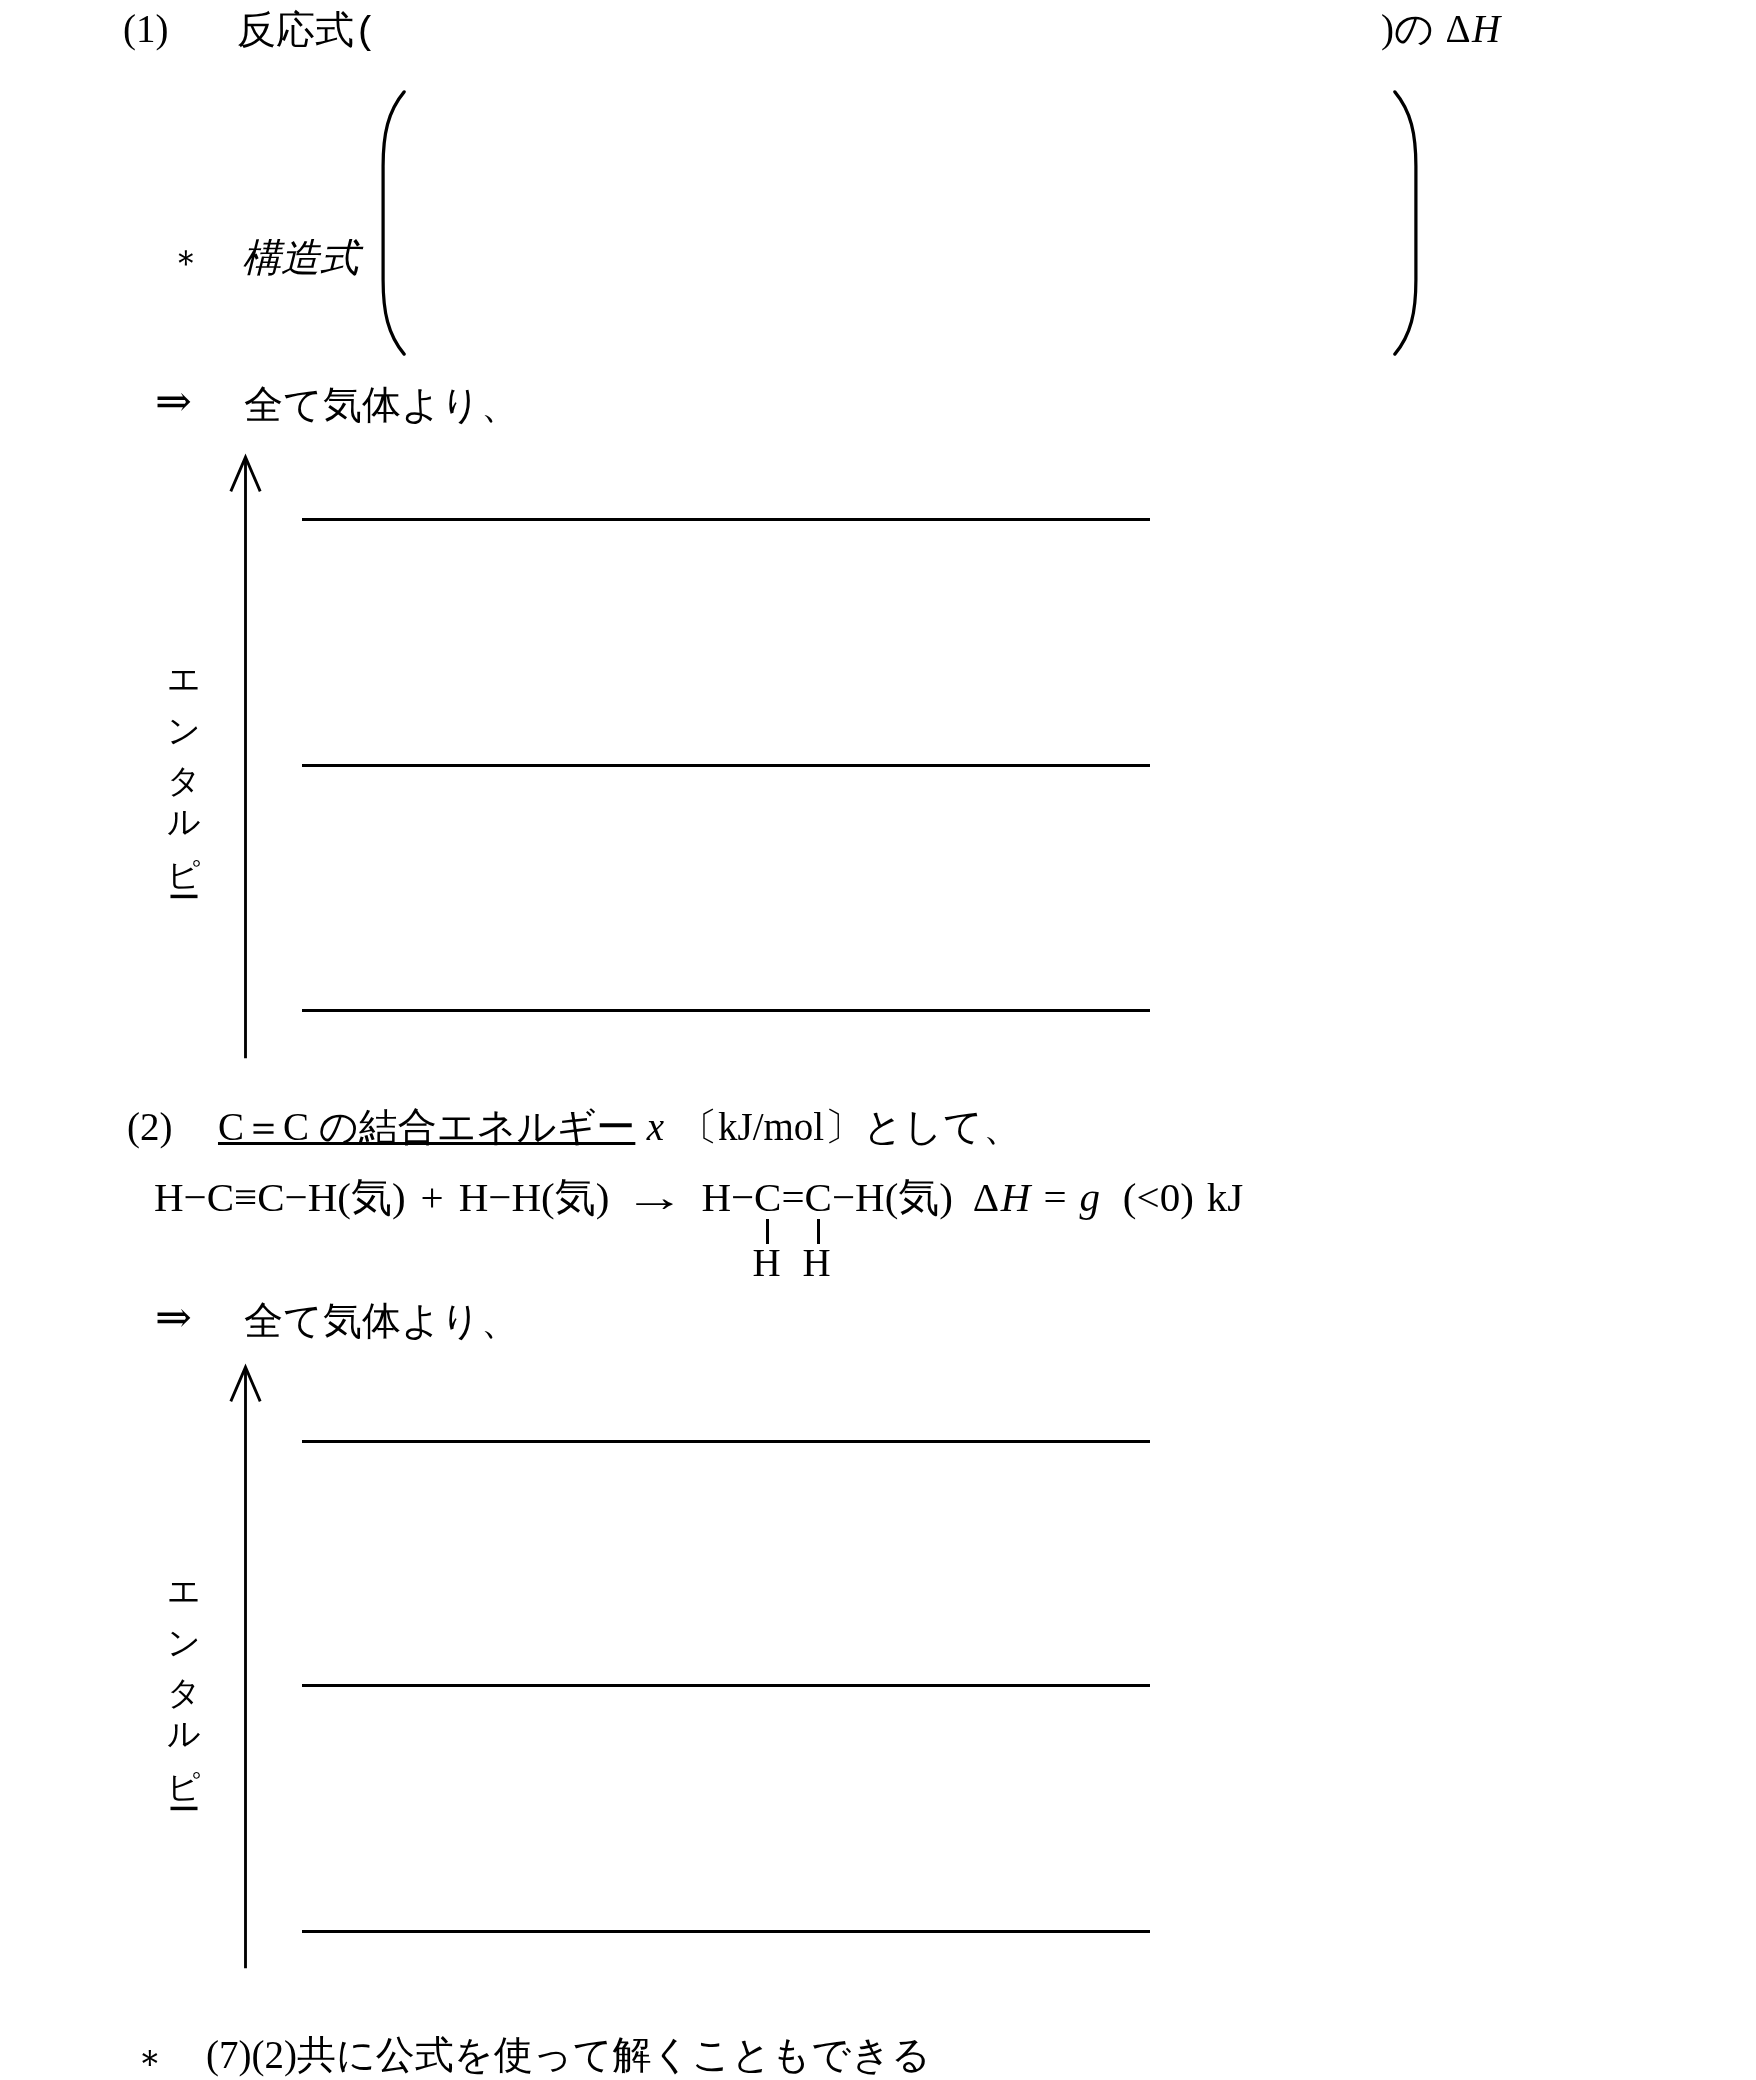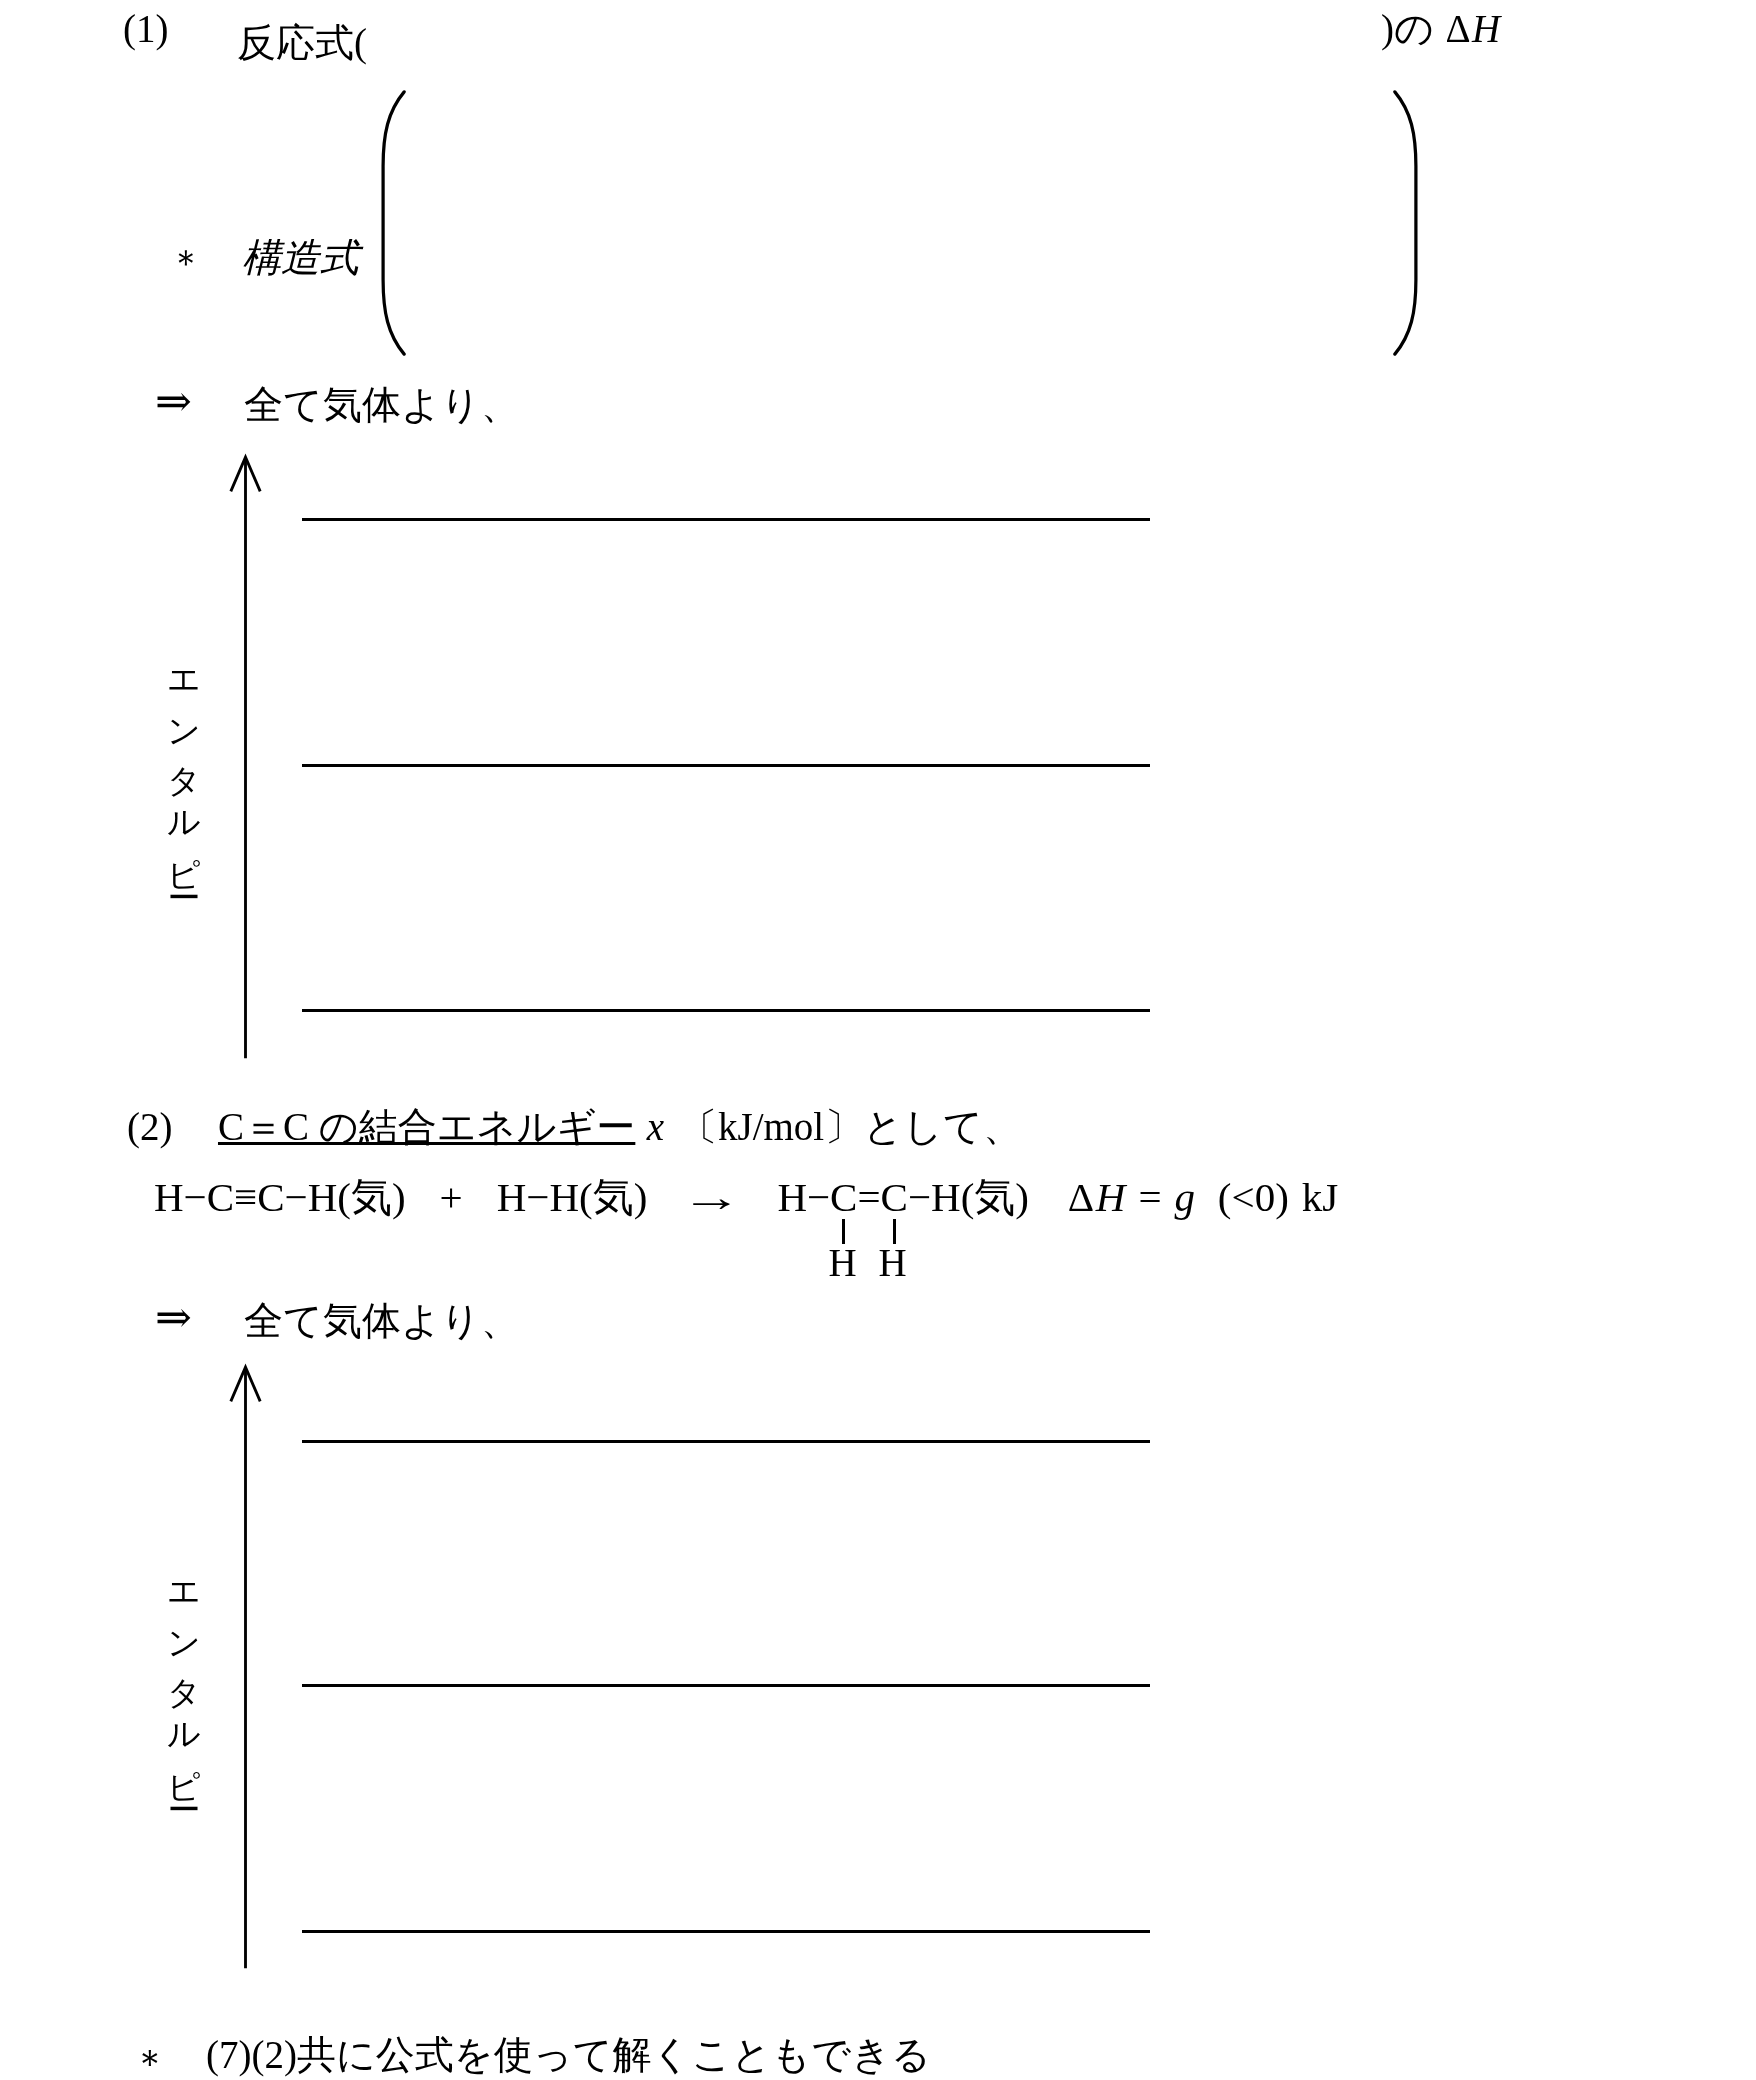--- a/index.html
+++ b/index.html
@@ -12,21 +12,21 @@
     overflow:hidden;
   }
   .abs { position:absolute; }
   .jp  { font-size:39px; line-height:1.15; white-space:nowrap; }
   .eq  { font-size:41px; line-height:1.1;  white-space:nowrap; }
   .it  { font-style:italic; }
   .row { display:flex; align-items:flex-start; }
 
   
   #s1-num   { left:123px;  top:6.5px; }
-  #s1-title { left:237px;  top:21px; }
+  #s1-title { left:237px;  top:11px;font-family:Liberation Mono, monospace; }
   #s1-right { left:1381px; top:6.5px; column-gap:11.5px; }
   #s1-right .dh { display:flex; column-gap:1.6px; }
 
   
   #struct-star  { left:168px; top:239px; font-size:36px; }
   #struct-label { left:242px; top:236px;font-style:italic; }
   .bracket { position:absolute; top:87px; width:34px; height:272px; }
   #bracket-left  { left:375px; }
   #bracket-right { left:1390px; }
 
@@ -52,21 +52,21 @@
   .level { position:absolute; left:302px; width:848px; height:2.5px; background:#000; }
   #d1 .l1 { top:76px; }  #d1 .l2 { top:322px; } #d1 .l3 { top:567px; }
   #d2 .l1 { top:88px; } #d2 .l2 { top:332px; } #d2 .l3 { top:578px; }
 
   
   #s2-head { left:127px; top:1105px; column-gap:11.5px; }
   #s2-head .pre { margin-left:34px;text-decoration:underline; }
   #s2-head .post{ margin-left:3.3px; }
 
   
-  #eqrow { left:154px; top:1175px; column-gap:34px; align-items:flex-start; }
+  #eqrow { left:154px; top:1175px; column-gap:15px; align-items:flex-start; }
   .to { display:inline-block; transform:scaleX(1.5); transform-origin:left center; margin-right:21px; }
   .mol { position:relative; display:inline-block; }
   .mol .bond { position:absolute; width:2.5px; height:24.5px; background:#000; top:44px; }
   .mol .b1 { left:65px; }  .mol .b2 { left:116px; }
   .mol .subh { position:absolute; top:67px; font-size:39px; }
   .mol .h1 { left:51px; }  .mol .h2 { left:101px; }
   .dhgroup { display:flex; column-gap:13px; margin-left:4.9px; }
   .dhgroup .dh { display:flex; column-gap:1.6px; }
   .dhgroup .cond { margin-left:9.8px; }
 

